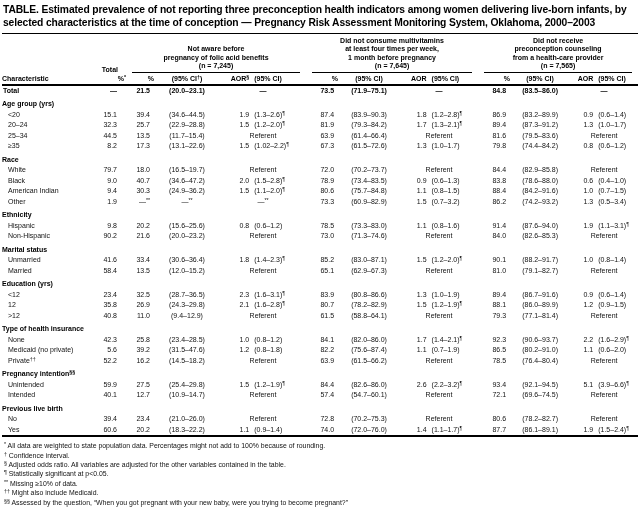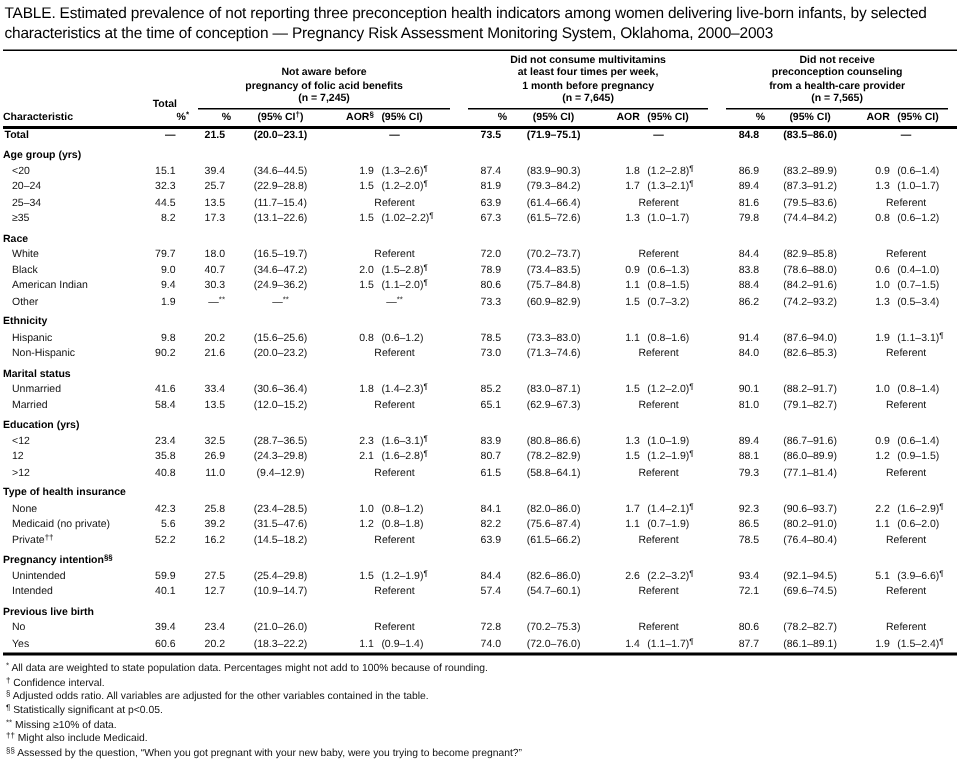--- a/index.html
+++ b/index.html
@@ -4,21 +4,21 @@
 <style>
   html,body{margin:0;padding:0;background:#fff;}
   body{
     width:640px;height:518px;box-sizing:border-box;
     padding:3px 2px 0 2px;
     color:#111;
     font-family:"Liberation Sans",sans-serif;
     overflow:hidden;
   }
   .title{
-    font-size:10.3px;font-weight:normal;line-height:12.5px;
+    font-size:10.3px;font-weight:bold;line-height:12.5px;
     letter-spacing:-0.12px;margin:1px 0 4px 1px;color:#000;
   }
   table{
     border-collapse:collapse;table-layout:fixed;width:636px;
     border-top:1px solid #000;border-bottom:2.5px solid #000;
   }
   thead th{font-size:7px;font-weight:bold;padding:0;vertical-align:bottom;text-align:center;color:#000;}
   .grp{vertical-align:bottom;}
   .gt{font-size:7px;line-height:8.4px;border-bottom:1px solid #000;padding:3px 0 1px 0;margin:0 6px;text-align:center;}
   tr.cols th{border-bottom:2px solid #000;padding:2px 0 2px 0;}

